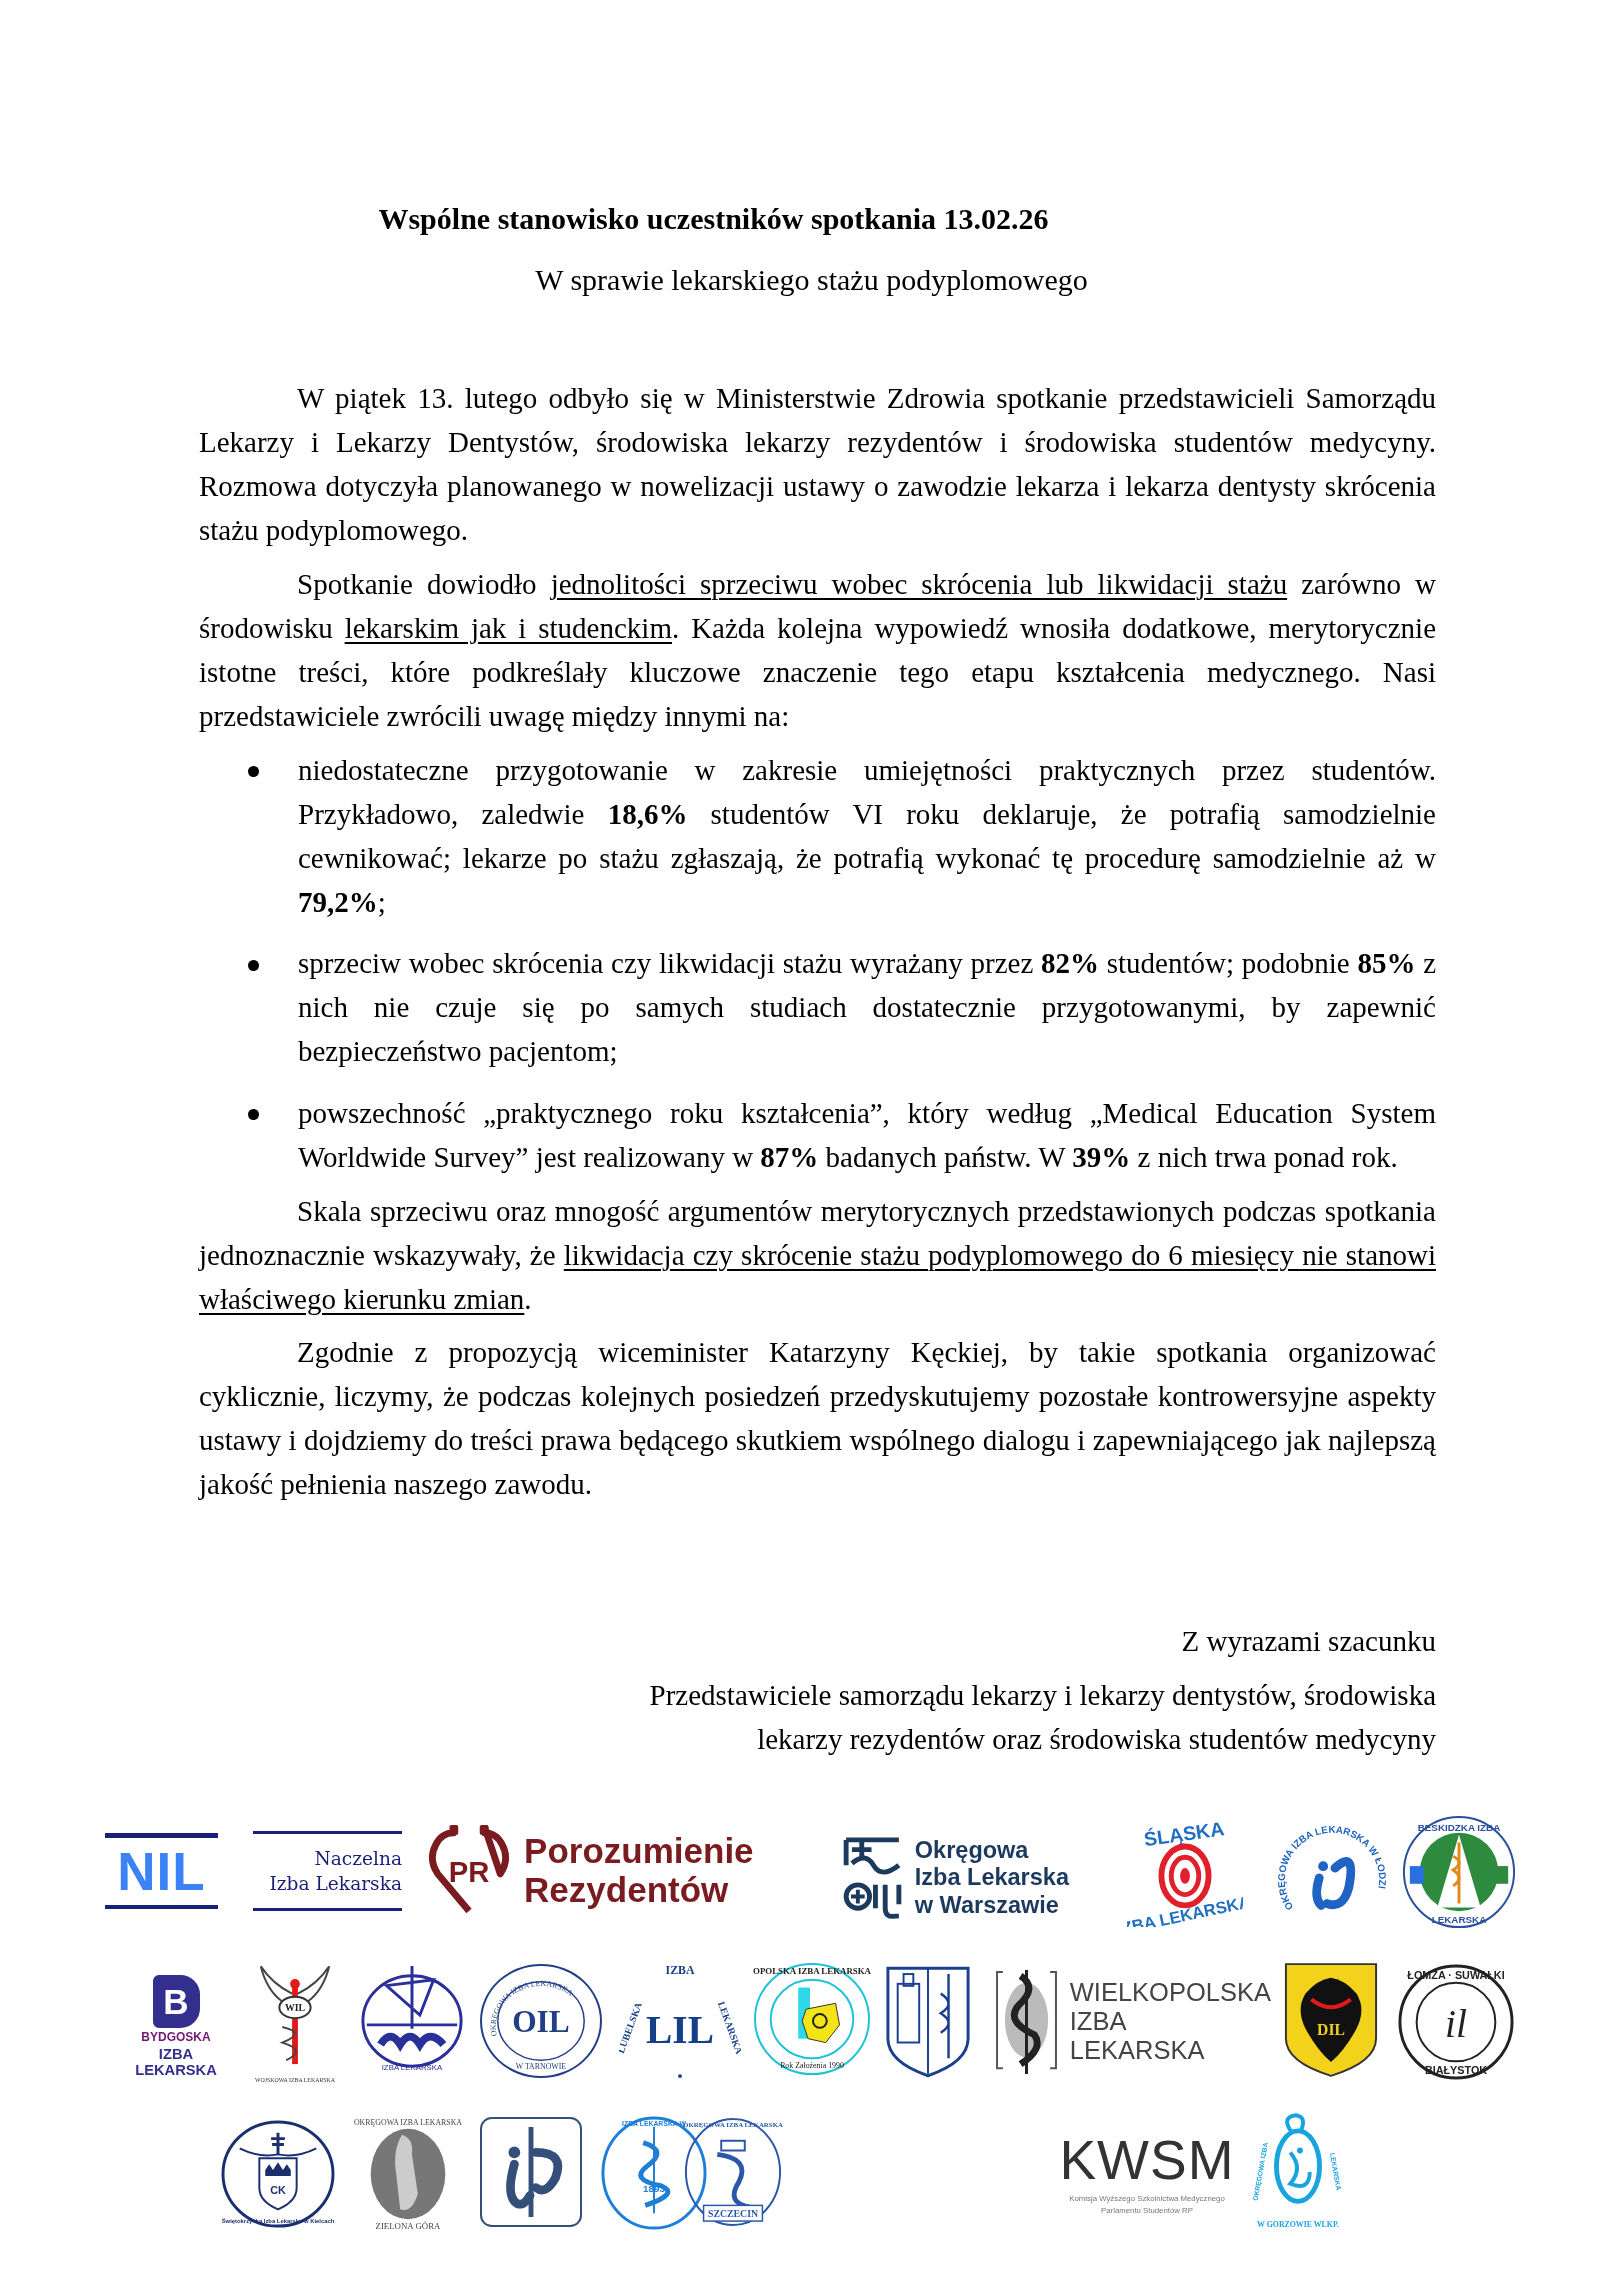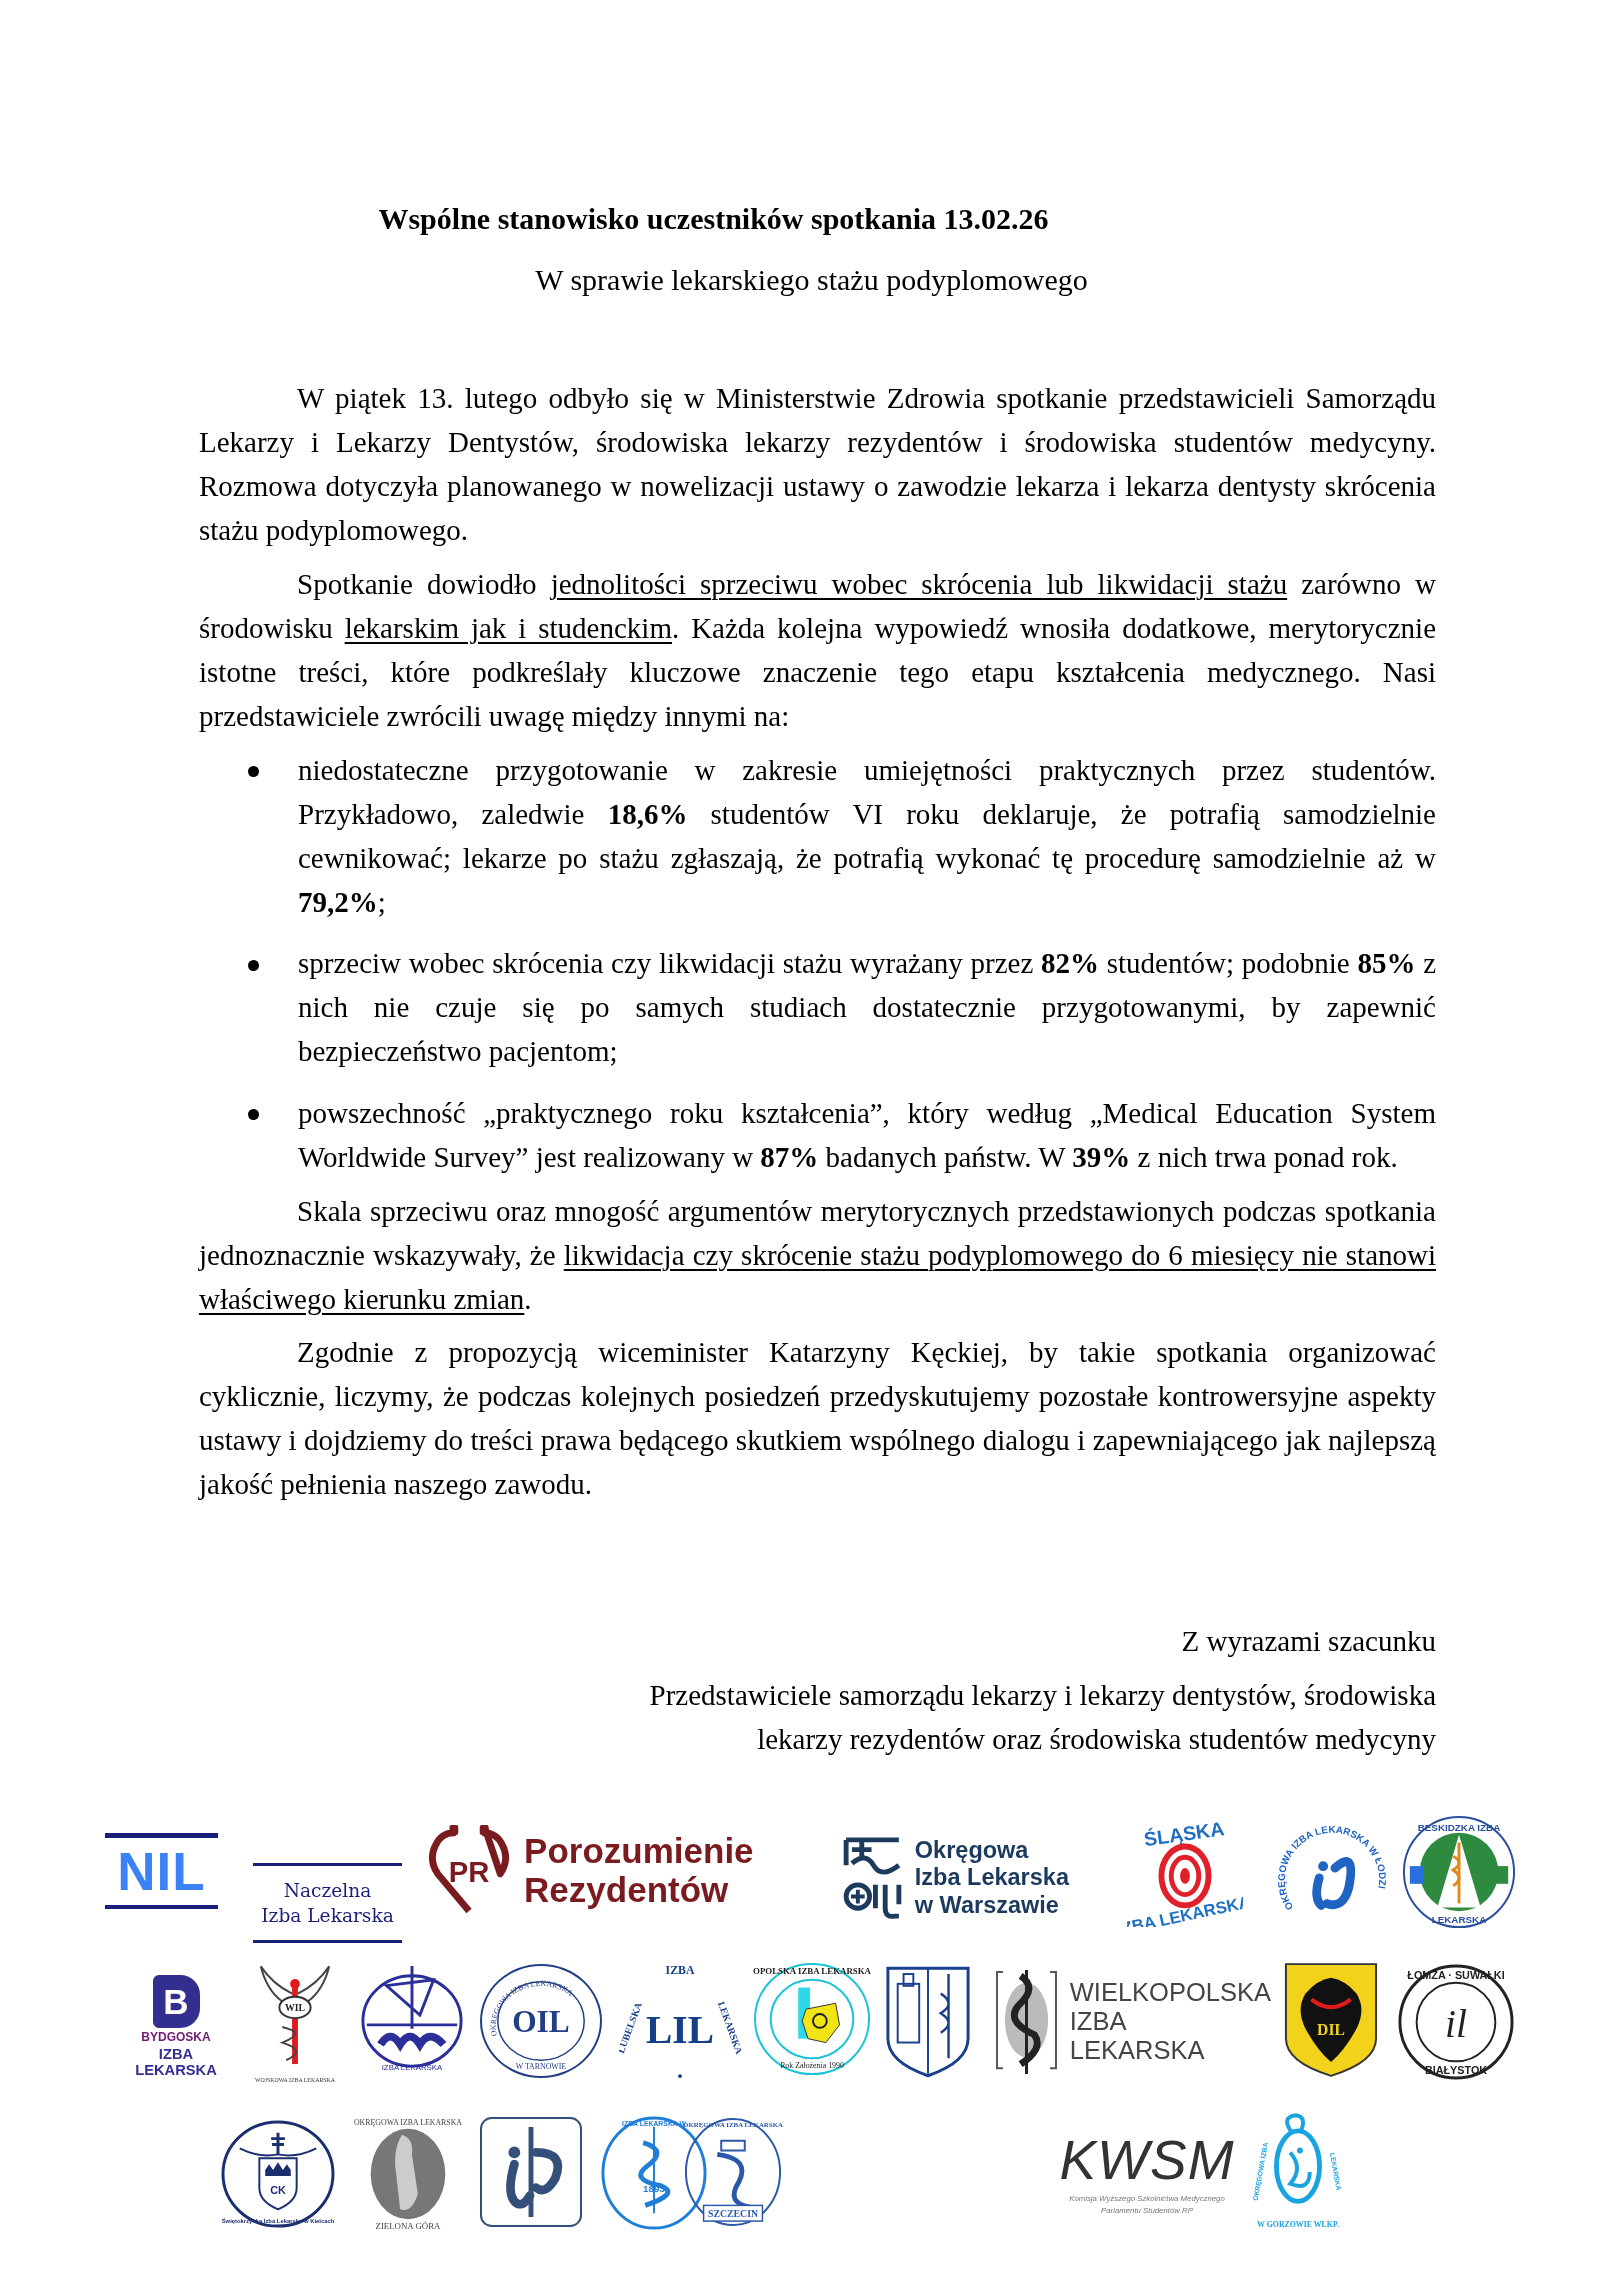--- a/index.html
+++ b/index.html
@@ -52,21 +52,21 @@
     <div>lekarzy rezydentów oraz środowiska studentów medycyny</div>
   </div>
 
   <div class="logos">
 
     <div class="logo" style="left:105px; top:1831px; width:113px; height:80px; flex-direction:column;">
       <div style="width:113px;height:4.9px;background:#1a1f7a;"></div>
       <div class="sans" style="font-size:53px;font-weight:bold;color:#3b82f6;line-height:67px;letter-spacing:1px;">NIL</div>
       <div style="width:113px;height:4.9px;background:#1a1f7a;"></div>
     </div>
-    <div class="logo" style="left:253px; top:1831px; width:149px; height:80px; flex-direction:column; align-items:center;margin-top:32px;">
+    <div class="logo" style="left:253px; top:1831px; width:149px; height:80px; flex-direction:column; align-items:flex-end;">
       <div style="width:149px;height:4.9px;background:#1a1f7a;"></div>
       <div style="font-family:'DejaVu Serif',serif;font-size:18.6px;color:#1a1f7a;line-height:25.5px;margin-top:11.8px;">Naczelna</div>
       <div style="font-family:'DejaVu Serif',serif;font-size:18.6px;color:#1a1f7a;line-height:25.5px;margin-bottom:11.8px;">Izba Lekarska</div>
       <div style="width:149px;height:4.9px;background:#1a1f7a;"></div>
     </div>
 
     <div class="logo" style="left:392px; top:1825px; width:398px; height:90px;">
       <svg width="82" height="90" viewBox="0 0 84 92">
         <path d="M42 88 L10 50 Q0 35 8 20 Q14 8 26 8 L26 2 M58 2 L58 8 Q70 8 76 20 Q84 35 74 50 Z" fill="none" stroke="#7a1c1f" stroke-width="7" stroke-linejoin="round"></path>
         <rect x="22" y="0" width="9" height="10" rx="2" fill="#7a1c1f"></rect>
@@ -279,21 +279,21 @@
         <ellipse cx="52" cy="58" rx="48" ry="54" fill="none" stroke="#2a57a8" stroke-width="2"></ellipse>
         <path d="M40 26 L64 26 L64 36 L40 36 Z" fill="none" stroke="#2a57a8" stroke-width="2"></path>
         <path d="M36 40 Q70 44 58 68 Q44 90 70 94" fill="none" stroke="#2a57a8" stroke-width="5"></path>
         <rect x="22" y="92" width="60" height="16" fill="#fff" stroke="#2a57a8" stroke-width="1.5"></rect>
         <text x="52" y="104" text-anchor="middle" font-family="Liberation Serif, serif" font-size="10" font-weight="bold" fill="#2a57a8">SZCZECIN</text>
         <text x="52" y="12" text-anchor="middle" font-family="Liberation Serif, serif" font-size="7" font-weight="bold" fill="#2a57a8">OKRĘGOWA IZBA LEKARSKA</text>
       </svg>
     </div>
 
 
-    <div class="logo" style="left:1049px; top:2117px; width:196px; height:110px; flex-direction:column;font-style:italic;">
+    <div class="logo" style="left:1049px; top:2117px; width:196px; height:110px; flex-direction:column;">
       <div class="sans" style="font-size:55px;font-weight:100;color:#333;line-height:65px;letter-spacing:1px;font-weight:normal;">KWSM</div>
       <div class="sans" style="font-size:7.8px;color:#777;line-height:11.8px;">Komisja Wyższego Szkolnictwa Medycznego</div>
       <div class="sans" style="font-size:7.8px;color:#777;line-height:11.8px;">Parlamentu Studentów RP</div>
     </div>
 
     <div class="logo" style="left:1251px; top:2113px; width:94px; height:120px;">
       <svg width="94" height="120" viewBox="0 0 96 122">
         <ellipse cx="48" cy="54" rx="22" ry="36" fill="none" stroke="#19a4e0" stroke-width="5"></ellipse>
         <path d="M42 20 Q30 4 46 2 Q58 4 50 20" fill="none" stroke="#19a4e0" stroke-width="4"></path>
         <path d="M40 40 Q54 56 40 72 Q60 80 60 60" fill="none" stroke="#19a4e0" stroke-width="4"></path>

